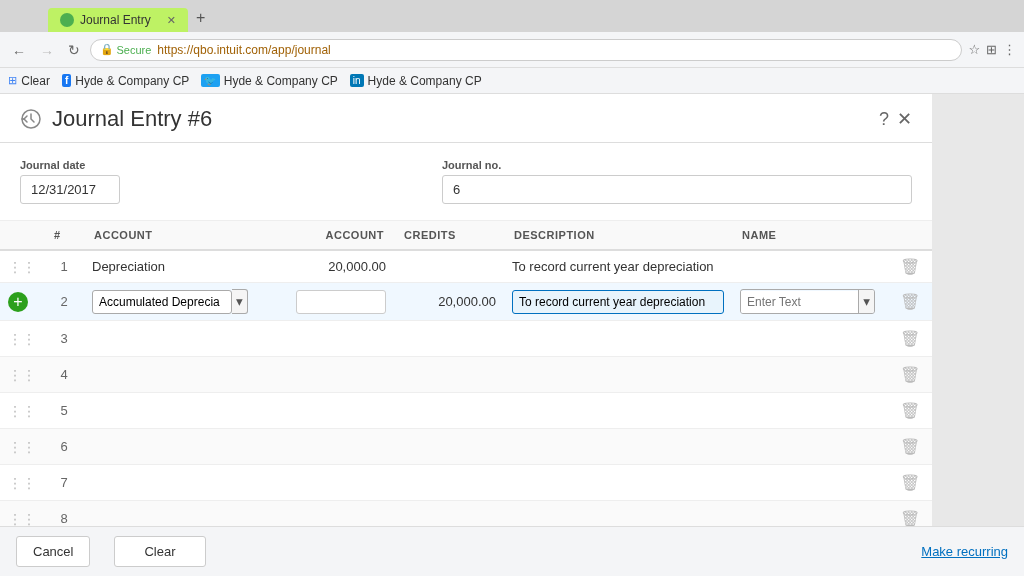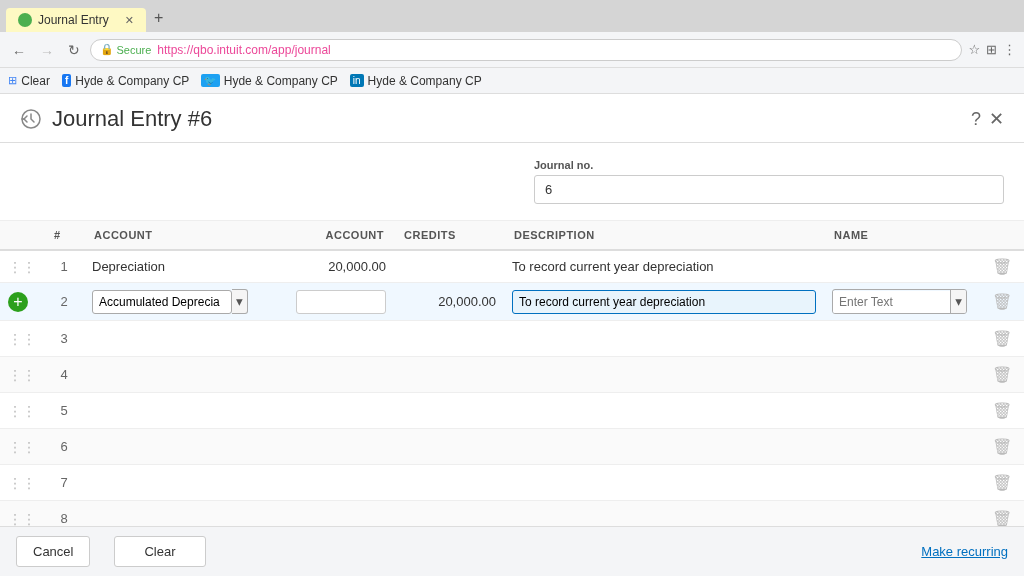--- a/index.html
+++ b/index.html
@@ -1,38 +1,38 @@
 <!DOCTYPE html>
 <html><head>
   <meta charset="utf-8">
   <style>
     * { box-sizing: border-box; margin: 0; padding: 0; }
     body { font-family: Arial, sans-serif; font-size: 13px; background: #f4f5f7; color: #333; }
 
     
     .browser-chrome { background: #e8e8e8; width: 1024px; }
     .tab-bar { display: flex; align-items: flex-end; padding: 6px 6px 0; background: #d5d5d5; height: 32px; }
-    .tab { background: #fef9c3; border-radius: 4px 4px 0 0; padding: 5px 12px; font-size: 12px; display: flex; align-items: center; gap: 6px; min-width: 140px; }
+    .tab { background: #bef264; border-radius: 4px 4px 0 0; padding: 5px 12px; font-size: 12px; display: flex; align-items: center; gap: 6px; min-width: 140px; margin-left: 42px; }
     .tab-icon { width: 14px; height: 14px; background: #4CAF50; border-radius: 50%; display: inline-block; }
     .tab-close { margin-left: auto; color: #666; font-size: 11px; cursor: pointer; }
     .new-tab { background: transparent; border: none; padding: 5px 8px; color: #555; font-size: 16px; }
 
     .nav-bar { background: #f4f5f7; display: flex; align-items: center; padding: 4px 8px; gap: 6px; border-bottom: 1px solid #ddd; height: 36px; }
     .nav-btn { background: none; border: none; cursor: pointer; color: #666; font-size: 14px; padding: 2px 4px; }
     .nav-btn:disabled { color: #bbb; cursor: default; }
     .address-bar { flex: 1; display: flex; align-items: center; background: white; border: 1px solid #ccc; border-radius: 20px; padding: 3px 10px; gap: 6px; font-size: 12px; }
     .secure-badge { color: #4CAF50; font-size: 11px; display: flex; align-items: center; gap: 2px; }
-    .address-text { color: #ec4899; font-size: 12px; }
+    .address-text { color: #a16207; font-size: 12px; }
     .nav-icons { display: flex; gap: 6px; color: #666; }
 
     .bookmarks-bar { background: #f4f5f7; display: flex; align-items: center; padding: 3px 8px; gap: 12px; border-bottom: 1px solid #ddd; font-size: 12px; height: 26px; }
     .bookmark-item { display: flex; align-items: center; gap: 4px; color: #333; cursor: pointer; }
 
     
-    .app-container { background: #f4f5f7; width: 1024px; }
+    .app-container { background: #f4f5f7; width: 932px; }
     .app-header { background: white; padding: 12px 20px 10px; display: flex; align-items: center; justify-content: space-between; border-bottom: 1px solid #ddd; }
     .header-left { display: flex; align-items: center; gap: 10px; }
     .header-title { font-size: 22px; font-weight: 300; color: #333; }
     .header-actions { display: flex; align-items: center; gap: 8px; }
     .header-icon-btn { background: none; border: none; cursor: pointer; color: #666; font-size: 18px; }
 
     .form-section { background: white; padding: 16px 20px; border-bottom: 1px solid #eee; }
     .form-row { display: flex; gap: 20px; }
     .form-group { display: flex; flex-direction: column; gap: 4px; }
     .form-label { font-size: 11px; color: #555; font-weight: 600; }
@@ -152,20 +152,24 @@
         <h1 class="header-title">Journal Entry #6</h1>
       </div>
       <div class="header-actions">
         <button class="header-icon-btn">?</button>
         <button class="header-icon-btn">✕</button>
       </div>
     </div>
 
     <div class="form-section">
       <div class="form-row">
+        <div class="form-group">
+          <label class="form-label">Journal date</label>
+          <input class="form-input form-input-date" type="text" value="12/31/2017" style="">
+        </div>
         <div style="flex:1"></div>
         <div class="form-group">
           <label class="form-label">Journal no.</label>
           <input class="form-input form-input-wide" type="text" value="6" style="">
         </div>
       </div>
     </div>
 
     <div class="table-section">
       <table class="journal-table">

